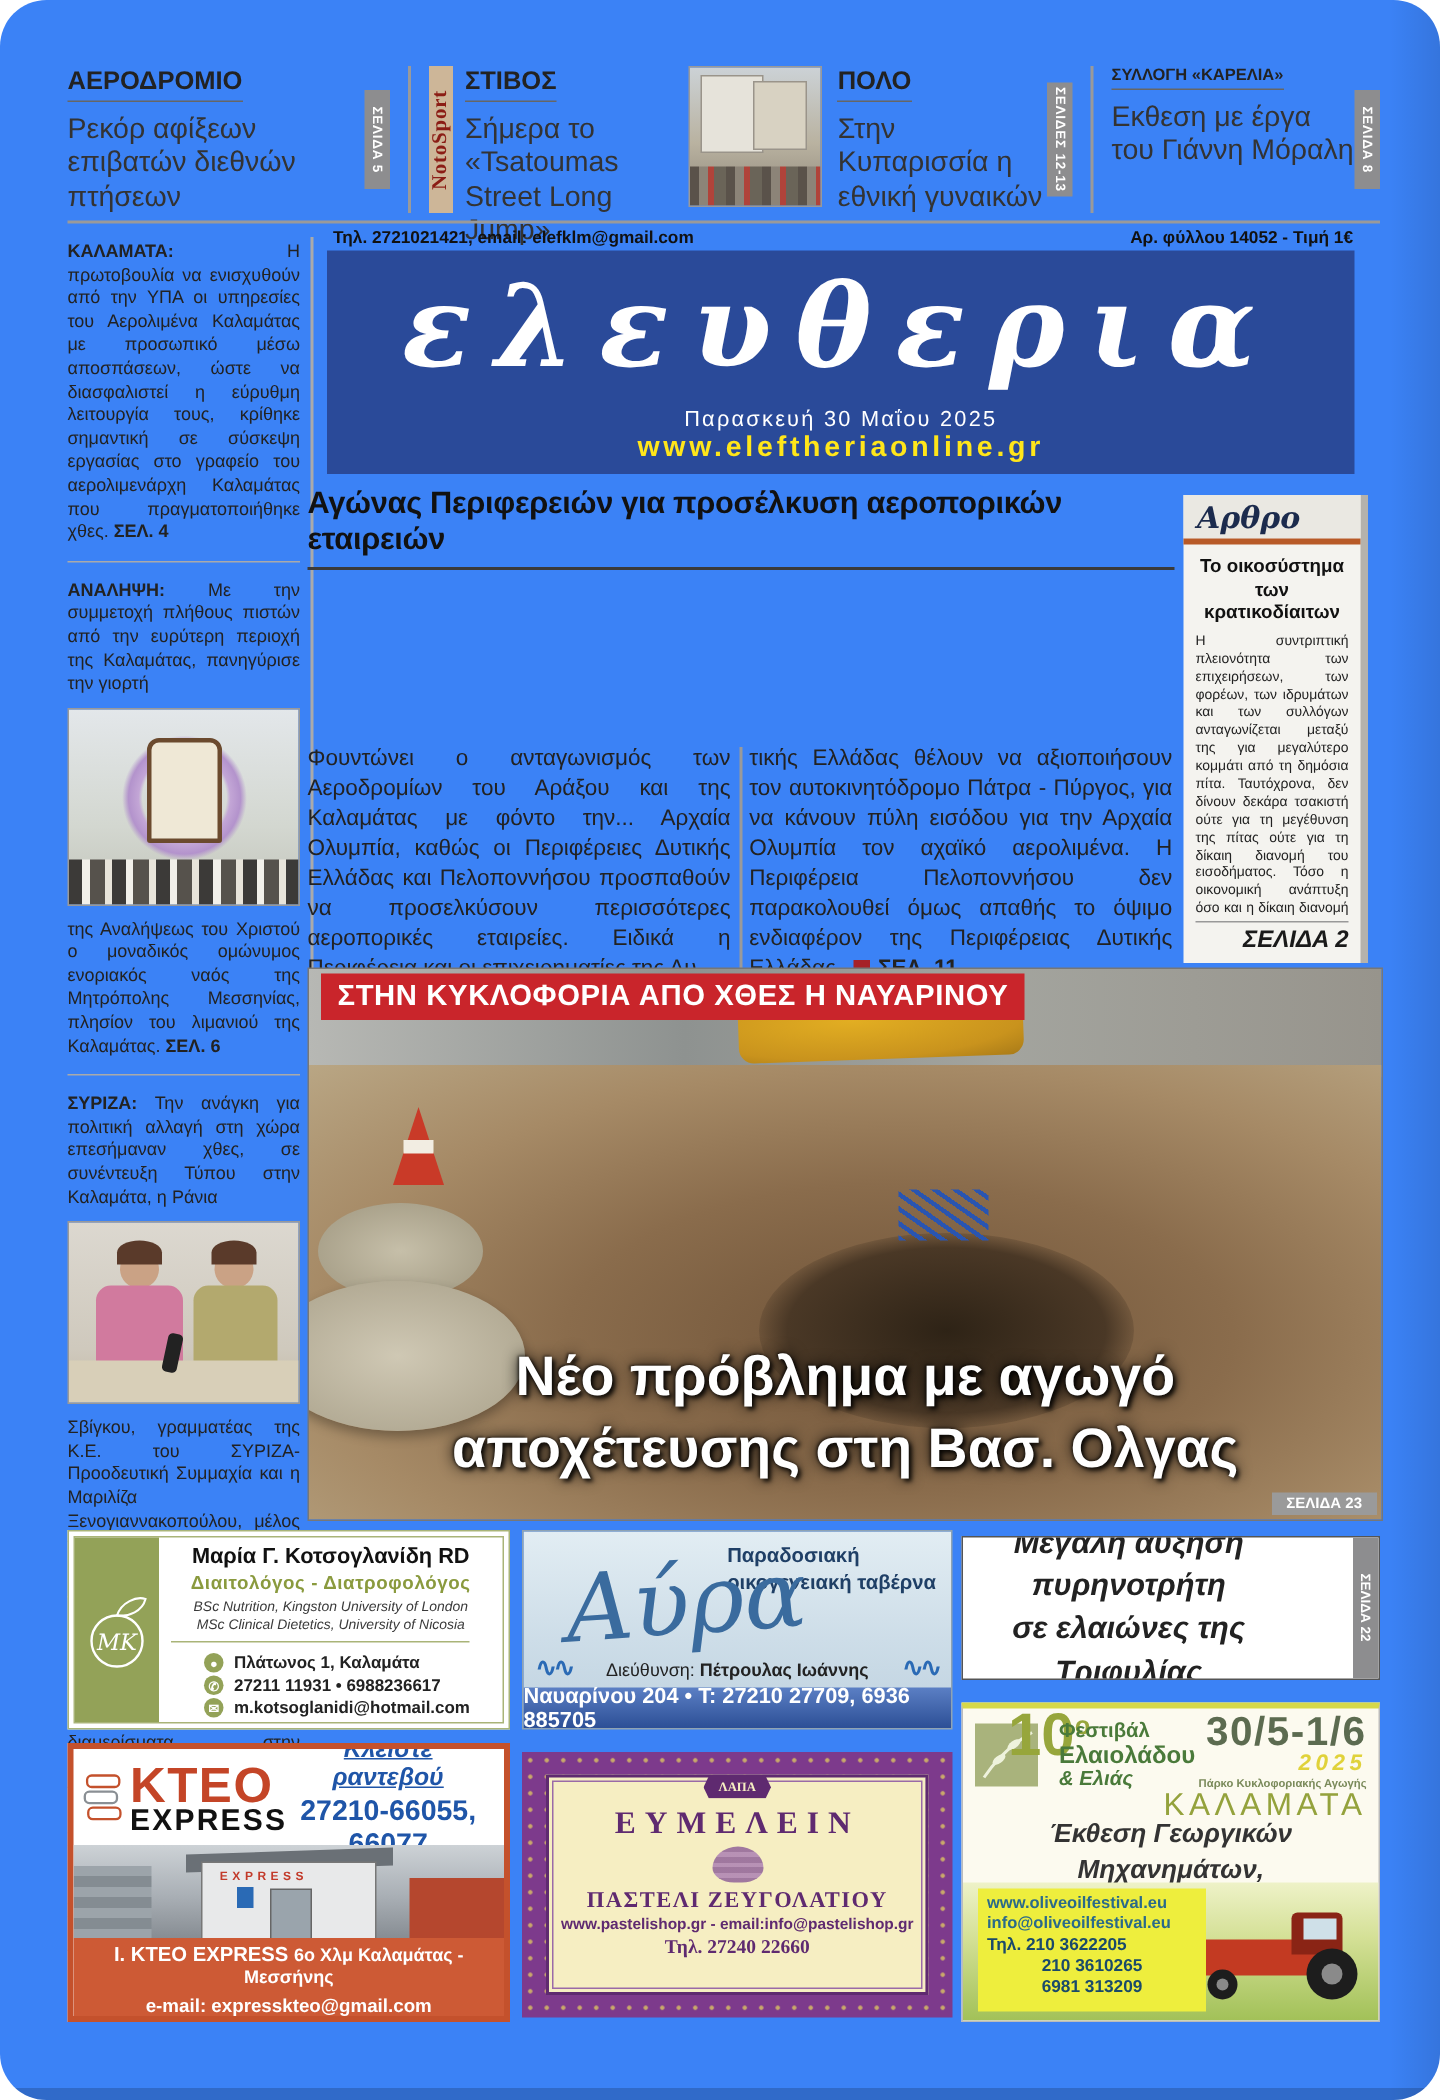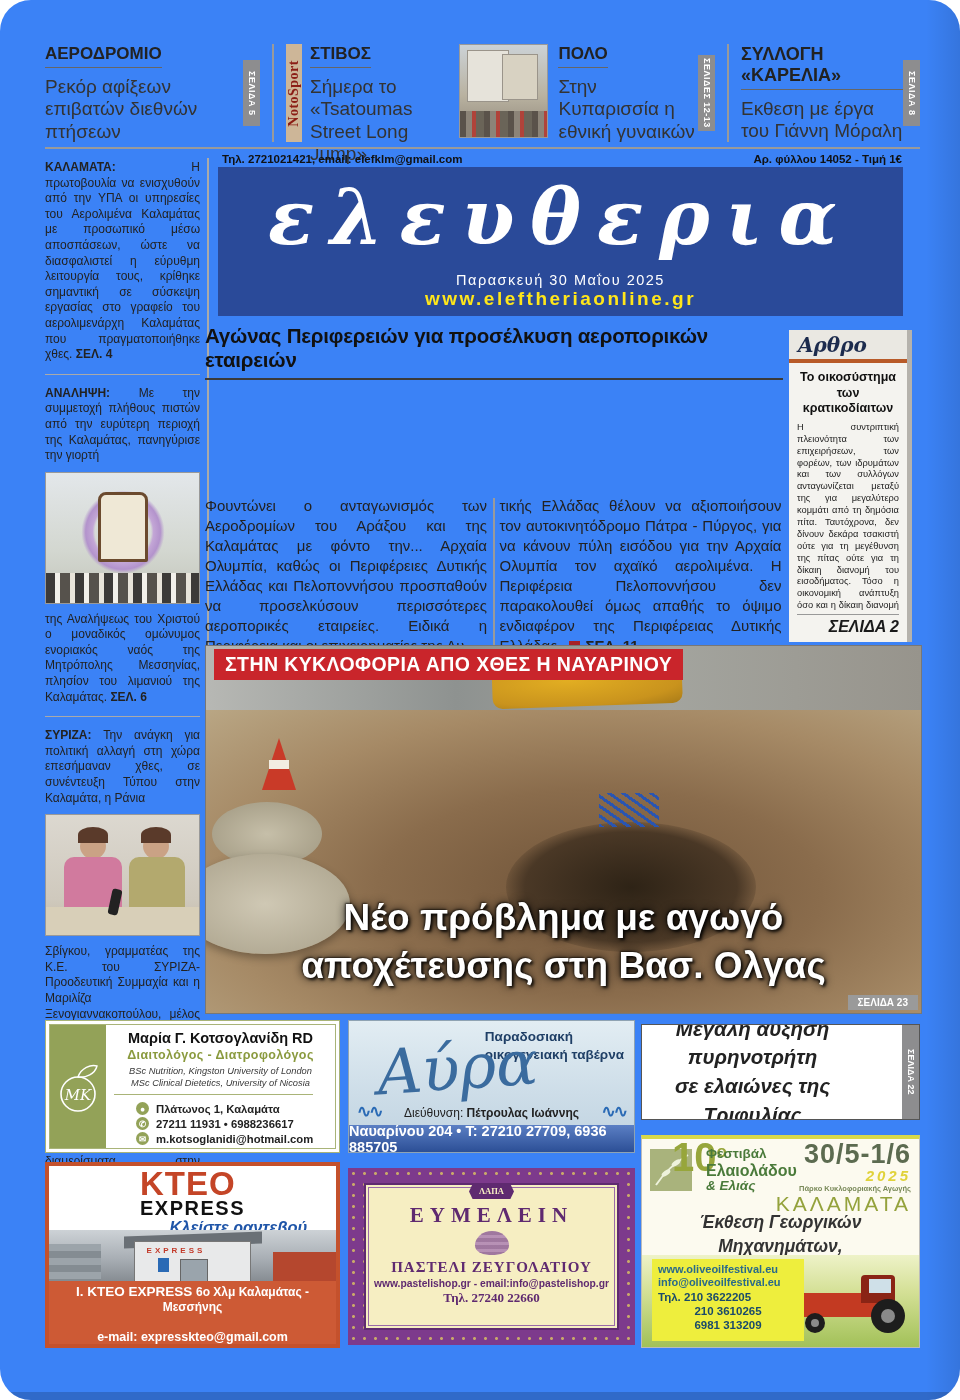--- a/index.html
+++ b/index.html
@@ -151,42 +151,42 @@
   
   .ad-trif{left:641px;top:1024px;width:279px;height:96px;border:1.5px solid #555;background:#fff;display:flex;gap:39px;}
   .t-text{flex:1;display:flex;flex-direction:column;align-items:center;justify-content:center;
         font-style:italic;font-weight:600;font-size:20.5px;line-height:1.4;color:#222;text-align:center;}
   .t-tab{width:17px;background:#8d8d8f;color:#fff;writing-mode:vertical-rl;font-size:9px;font-weight:bold;
         display:flex;align-items:center;justify-content:center;}
 
   
   .ad-kteo{left:45px;top:1162px;width:295px;height:186px;border:4px solid #c4512c;background:#fff;
         display:flex;flex-direction:column;}
-  .k-head{height:62px;display:flex;align-items:center;padding:2px 6px 0;flex-direction:column;}
+  .k-head{height:62px;display:flex;align-items:center;padding:2px 6px 0;}
   .k-cars{margin-right:4px;}
   .k-logo{line-height:.95;}
   .k-kteo{font-size:33px;font-weight:bold;color:#c44527;letter-spacing:1px;}
   .k-exp{font-size:20px;font-weight:bold;color:#111;letter-spacing:1.5px;}
   .k-right{margin-left:auto;text-align:center;padding-right:4px;}
   .k-cta{color:#1f55a8;font-style:italic;font-weight:bold;font-size:16.5px;text-decoration:underline;}
   .k-ph{color:#1f55a8;font-weight:bold;font-size:19px;margin-top:2px;}
   .k-photo{height:74px;position:relative;overflow:hidden;
         background:linear-gradient(180deg,#cdd2d6 0%,#a9afb5 55%,#878d93 100%);}
   .k-wall{position:absolute;left:30%;top:12px;width:40%;height:62px;background:#e8e9ea;box-shadow:0 0 0 1px #777;}
   .k-roof{position:absolute;left:26%;top:4px;width:48%;height:12px;background:#6a7076;transform:skewY(-2deg);}
   .k-sign{position:absolute;left:34%;top:16px;color:#c23a2a;font-weight:bold;font-size:8px;letter-spacing:3px;}
   .k-door{position:absolute;left:46%;top:30px;width:26px;height:44px;background:#9aa4ac;box-shadow:0 0 0 1px #666;}
   .k-blue{position:absolute;left:38%;top:28px;width:11px;height:14px;background:#2a6ab5;}
   .k-orange{position:absolute;right:0;top:22px;width:22%;height:52px;background:#b5472e;}
   .k-gate{position:absolute;left:0;top:14px;width:18%;height:60px;
         background:repeating-linear-gradient(180deg,#9ca4aa 0 7px,#848c92 7px 14px);}
   .k-foot{flex:1;background:#cd5a35;color:#fff;text-align:center;padding-top:3px;}
   .k-f1{font-size:13.5px;font-weight:bold;}
   .k-f1 .k-loc{font-size:12px;font-weight:bold;}
-  .k-f2{font-size:12.5px;font-weight:bold;margin-top:16px;}
+  .k-f2{font-size:12.5px;font-weight:bold;margin-top:5px;}
 
   
   .ad-past{left:348px;top:1168px;width:287px;height:177px;background-color:#7d3a8c;
         background-image:radial-gradient(#c9a86a 1.2px,rgba(0,0,0,0) 1.7px);background-size:11px 11px;}
   .p-inner{position:absolute;left:16px;right:16px;top:15px;bottom:15px;background:#f6eec2;
         border:2px solid #5f2a70;box-shadow:inset 0 0 0 2px #f6eec2,inset 0 0 0 3px #9a6aa8;
         display:flex;flex-direction:column;align-items:center;}
   .p-badge{margin-top:-1px;background:#5f2a70;color:#f6eec2;font-family:"Liberation Serif",serif;
         font-size:8.5px;font-weight:bold;padding:2px 10px 3px;
         clip-path:polygon(8% 0,92% 0,100% 50%,92% 100%,8% 100%,0 50%);}
@@ -263,21 +263,21 @@
     <div class="teaser" style="width:168px;">
       <div class="teaser-txtcol" style="width:140px;">
         <span class="kicker">ΠΟΛΟ</span>
         <span class="teaser-text">Στην Κυπαρισσία η εθνική γυναικών</span>
       </div>
       <span class="vtab" style="height:76px;">ΣΕΛΙΔΕΣ 12-13</span>
     </div>
     <div class="vdiv"></div>
     <div class="teaser" style="flex:1;">
       <div class="teaser-txtcol" style="width:162px;">
-        <span class="kicker" style="font-size:18px;">ΣΥΛΛΟΓΗ «ΚΑΡΕΛΙΑ»</span>
+        <span class="kicker" style="font-size:11px;">ΣΥΛΛΟΓΗ «ΚΑΡΕΛΙΑ»</span>
         <span class="teaser-text">Εκθεση με έργα του Γιάννη Μόραλη</span>
       </div>
       <span class="vtab" style="height:66px;">ΣΕΛΙΔΑ 8</span>
     </div>
   </div>
   <div class="strip-rule"></div>
 
   <div class="mast-contact">Τηλ. 2721021421, email: elefklm@gmail.com</div>
   <div class="mast-issue">Αρ. φύλλου 14052 - Τιμή 1€</div>
   <div class="mast-blue">

